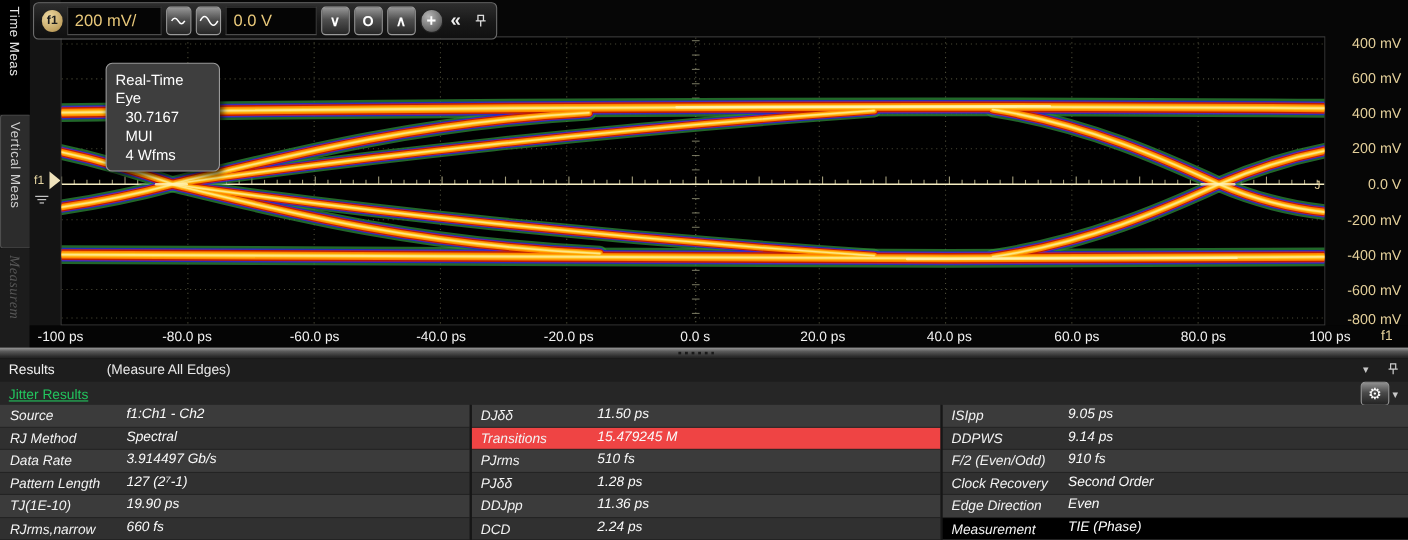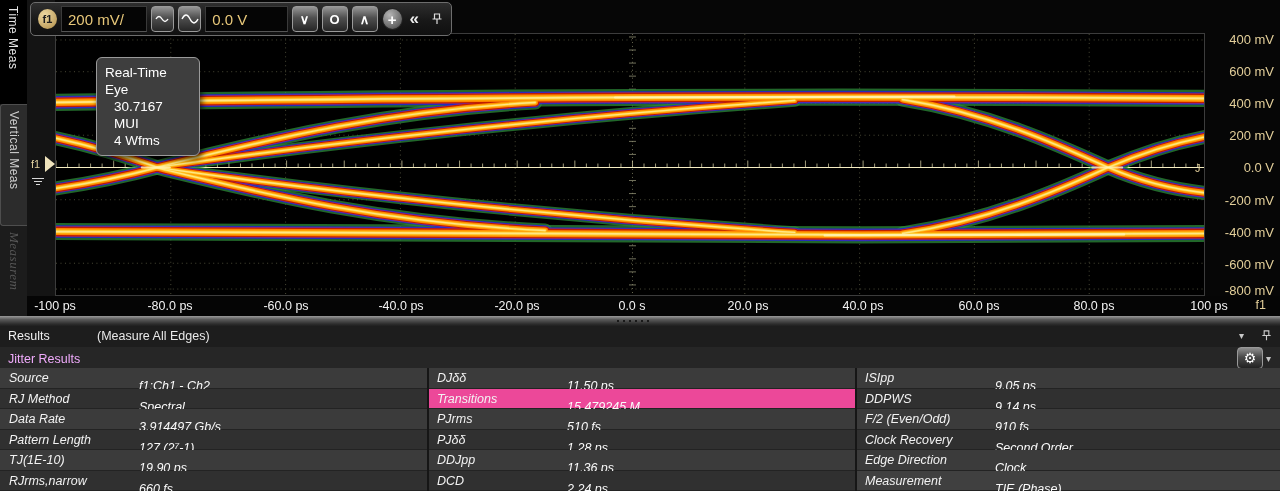--- a/index.html
+++ b/index.html
@@ -82,32 +82,32 @@
       background-size:6px 4px; }
 
   
   #results { position:absolute; left:0; top:326px; width:1280px; height:165px; background:#262626; }
   #res-head { position:absolute; left:0; top:0; width:1280px; height:21px; background:#1d1d1d; }
   #res-title { position:absolute; left:8px; top:3px; color:#f0f0f0; font-size:12.5px; }
   #res-sub { position:absolute; left:97px; top:3px; color:#e8e8e8; font-size:12.5px; }
   .tri-down { color:#c8c8c8; font-size:10px; }
   #res-tri { position:absolute; left:1239px; top:4px; }
   #res-pin { position:absolute; left:1260px; top:3px; }
-  #res-section { position:absolute; left:8px; top:26px; color:#f0abfc; font-size:12.5px; }
+  #res-section { position:absolute; left:8px; top:26px; color:#22c55e; font-size:12.5px;text-decoration:underline; }
   #gear-btn { position:absolute; left:1237px; top:21px; width:26px; height:22px;
       border-radius:4px; border:1px solid #9a9a9a;
       background:linear-gradient(#8f8f8f,#4a4a4a 45%,#222);
       color:#fff; font-size:14px; display:flex; align-items:center; justify-content:center; }
   #gear-tri { position:absolute; left:1266px; top:27px; }
 
   #res-table { position:absolute; left:0; top:42px; width:1280px; height:123px; }
   .res-col { position:absolute; top:0; height:145px;font-style:italic; }
   .res-row { position:absolute; left:0; width:100%; height:20.5px; }
   .res-row .lab { position:absolute; left:9px; top:3px; color:#f2f2f2; font-size:12.5px; }
-  .res-row .val { position:absolute; left:115px; top:11px; color:#fafafa; font-size:12.5px;margin-left:24px; }
+  .res-row .val { position:absolute; left:115px; top:1px; color:#fafafa; font-size:12.5px; }
   .col-sep { position:absolute; top:42px; width:2px; height:123px; background:#161616; }
 </style>
 </head>
 <body>
 
 <div id="scope">
   <div id="gutter">
     <div id="f1-marker">
       <span class="txt">f1</span>
       <span class="gnd"><i></i><i></i><i></i></span>
@@ -457,21 +457,21 @@
         <div class="res-row" style="top: 102.5px; background: rgb(48, 48, 48); border-bottom: 1px solid rgb(35, 35, 35);">
           <span class="lab">RJrms,narrow</span>
           <span class="val">660 fs</span>
         </div>
       </div>
       <div class="res-col" style="left: 428px; width: 427px;">
         <div class="res-row" style="top: 0px; background: rgb(59, 59, 59); border-bottom: 1px solid rgb(35, 35, 35);">
           <span class="lab">DJδδ</span>
           <span class="val">11.50 ps</span>
         </div>
-        <div class="res-row" style="top: 20.5px; background: #ec4899; border-bottom: 1px solid rgb(35, 35, 35);">
+        <div class="res-row" style="top: 20.5px; background: #ef4444; border-bottom: 1px solid rgb(35, 35, 35);">
           <span class="lab">Transitions</span>
           <span class="val">15.479245 M</span>
         </div>
         <div class="res-row" style="top: 41px; background: rgb(59, 59, 59); border-bottom: 1px solid rgb(35, 35, 35);">
           <span class="lab">PJrms</span>
           <span class="val">510 fs</span>
         </div>
         <div class="res-row" style="top: 61.5px; background: rgb(48, 48, 48); border-bottom: 1px solid rgb(35, 35, 35);">
           <span class="lab">PJδδ</span>
           <span class="val">1.28 ps</span>
@@ -497,23 +497,23 @@
         <div class="res-row" style="top: 41px; background: rgb(59, 59, 59); border-bottom: 1px solid rgb(35, 35, 35);">
           <span class="lab">F/2 (Even/Odd)</span>
           <span class="val">910 fs</span>
         </div>
         <div class="res-row" style="top: 61.5px; background: rgb(48, 48, 48); border-bottom: 1px solid rgb(35, 35, 35);">
           <span class="lab">Clock Recovery</span>
           <span class="val">Second Order</span>
         </div>
         <div class="res-row" style="top: 82px; background: rgb(59, 59, 59); border-bottom: 1px solid rgb(35, 35, 35);">
           <span class="lab">Edge Direction</span>
-          <span class="val">Clock</span>
-        </div>
-        <div class="res-row" style="top: 102.5px; background: #404040; border-bottom: 1px solid rgb(35, 35, 35); padding-left: 32px;">
+          <span class="val">Even</span>
+        </div>
+        <div class="res-row" style="top: 102.5px; background: #000000; border-bottom: 1px solid rgb(35, 35, 35); padding-left: 32px;">
           <span class="lab">Measurement</span>
           <span class="val">TIE (Phase)</span>
         </div>
       </div>
     </div>
   <div class="col-sep" style="left:427px;"></div>
   <div class="col-sep" style="left:855px;"></div>
 </div>
 
 </body></html>

